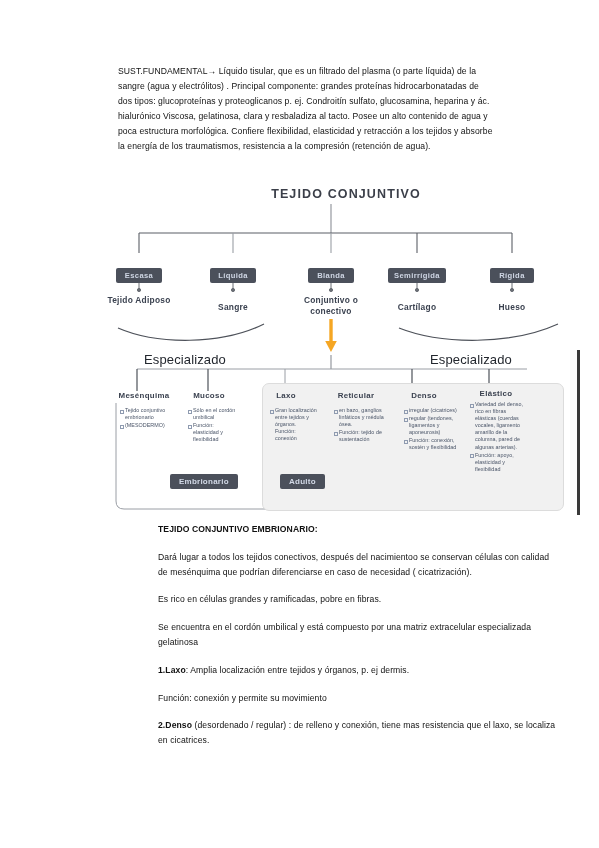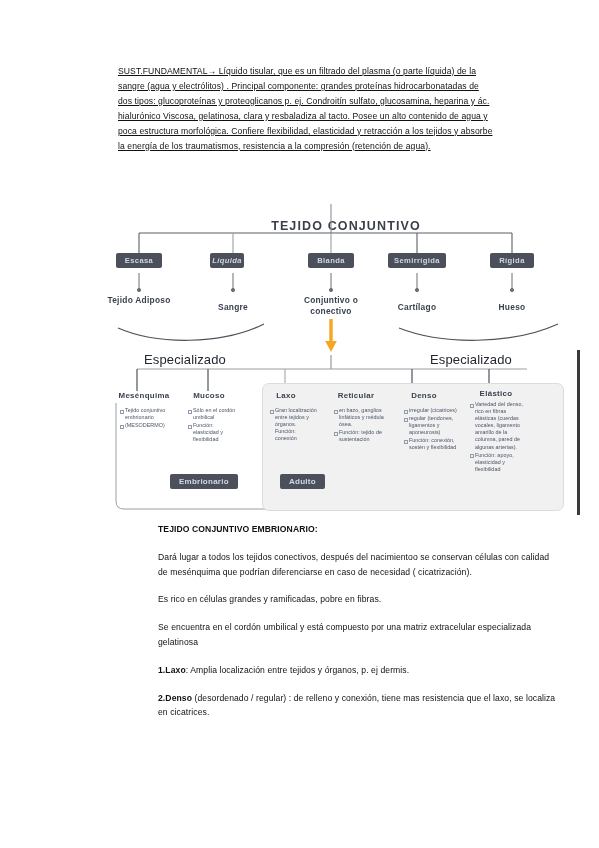--- a/index.html
+++ b/index.html
@@ -20,55 +20,55 @@
     font-size:8.6px;
     line-height:14.8px;
     letter-spacing:0.01em;
     text-align:left;
     color:#111;
   }
   .prose p.b{font-weight:bold;}
   .prose b{font-weight:bold;}
 
   #intro{top:64px;}
-  #intro p{line-height:14.9px;text-decoration:underline;}
+  #intro p{line-height:14.9px;}
 
   #after{top:522px;width:400px;margin-left:40px;}
   #after p{margin:0 0 13px 0;}
 
   
   .diagram{
     position:absolute;
     left:112px; top:185px;
     width:468px; height:330px;
     background:#ffffff;
     font-family:"Liberation Sans", sans-serif;
   }
   .diag-title{
     position:absolute;left:0;top:2px;width:468px;
     text-align:center;
     font-size:12.5px;font-weight:bold;
     letter-spacing:0.09em;
     color:#3b3f49;
-    margin-top:32px;
   }
   .dsvg{position:absolute;left:0;top:0;width:468px;height:330px;}
 
   .chip{
     position:absolute;
     background:#4b505b;
     color:#cfd6e4;
     font-size:7.6px;
     font-weight:bold;
     letter-spacing:0.05em;
     text-align:center;
     padding:3px 0 3px 0;
     border-radius:2px;
     box-sizing:border-box;
     white-space:nowrap;
+    margin-top:15px;
   }
   .lvl1{
     position:absolute;
     text-align:center;
     font-size:8.4px;font-weight:bold;
     color:#3b4250;
     line-height:11px;
     letter-spacing:0.03em;
   }
   .esp{
@@ -181,21 +181,21 @@
       <path d="M96 184 L96 206" stroke="#4e525a" stroke-width="1.2" fill="none"></path>
       <path d="M173 184 L173 206" stroke="#9a9ea5" stroke-width="1" fill="none"></path>
       <path d="M300 184 L300 206" stroke="#4e525a" stroke-width="1.2" fill="none"></path>
       <path d="M377 184 L377 206" stroke="#4e525a" stroke-width="1.2" fill="none"></path>
 
       <path d="M4 218 L4 316 Q4 324 12 324 L175 324" stroke="#9a9ea5" stroke-width="1" fill="none"></path>
       <path d="M183 324 L183 218" stroke="#9a9ea5" stroke-width="1" fill="none"></path>
     </svg>
 
     <div class="chip" style="left:4px;top:68px;width:46px;">Escasa</div>
-    <div class="chip" style="left:98px;top:68px;width:34px;font-style:italic;">Líquida</div>
+    <div class="chip" style="left:98px;top:68px;width:46px;">Líquida</div>
     <div class="chip" style="left:196px;top:68px;width:46px;">Blanda</div>
     <div class="chip" style="left:276px;top:68px;width:58px;">Semirrígida</div>
     <div class="chip" style="left:378px;top:68px;width:44px;">Rígida</div>
 
     <div class="lvl1" style="left:-8px;top:110px;width:70px;">Tejido Adiposo</div>
     <div class="lvl1" style="left:88px;top:117px;width:66px;">Sangre</div>
     <div class="lvl1" style="left:180px;top:110px;width:78px;">Conjuntivo o conectivo</div>
     <div class="lvl1" style="left:270px;top:117px;width:70px;">Cartílago</div>
     <div class="lvl1" style="left:368px;top:117px;width:64px;">Hueso</div>
 
@@ -246,16 +246,17 @@
 
     <div class="rightbar"></div>
   </div>
 
   <div class="prose" id="after">
     <p class="b">TEJIDO CONJUNTIVO EMBRIONARIO:</p>
     <p>Dará lugar a todos los tejidos conectivos, después del nacimientoo se conservan células con calidad de mesénquima que podrían diferenciarse en caso de necesidad ( cicatrización).</p>
     <p>Es rico en células grandes y ramificadas, pobre en fibras.</p>
     <p>Se encuentra en el cordón umbilical y está compuesto por una matriz extracelular especializada gelatinosa</p>
     <p><b>1.Laxo</b><span>: Amplia localización entre tejidos y órganos, p. ej dermis.</span></p>
+    <p>Función: conexión y permite su movimiento</p>
     <p><b>2.Denso</b><span> (desordenado / regular) : de relleno y conexión, tiene mas resistencia que el laxo, se localiza en cicatrices.</span></p>
   </div>
 
 </div>
 
 </body></html>

